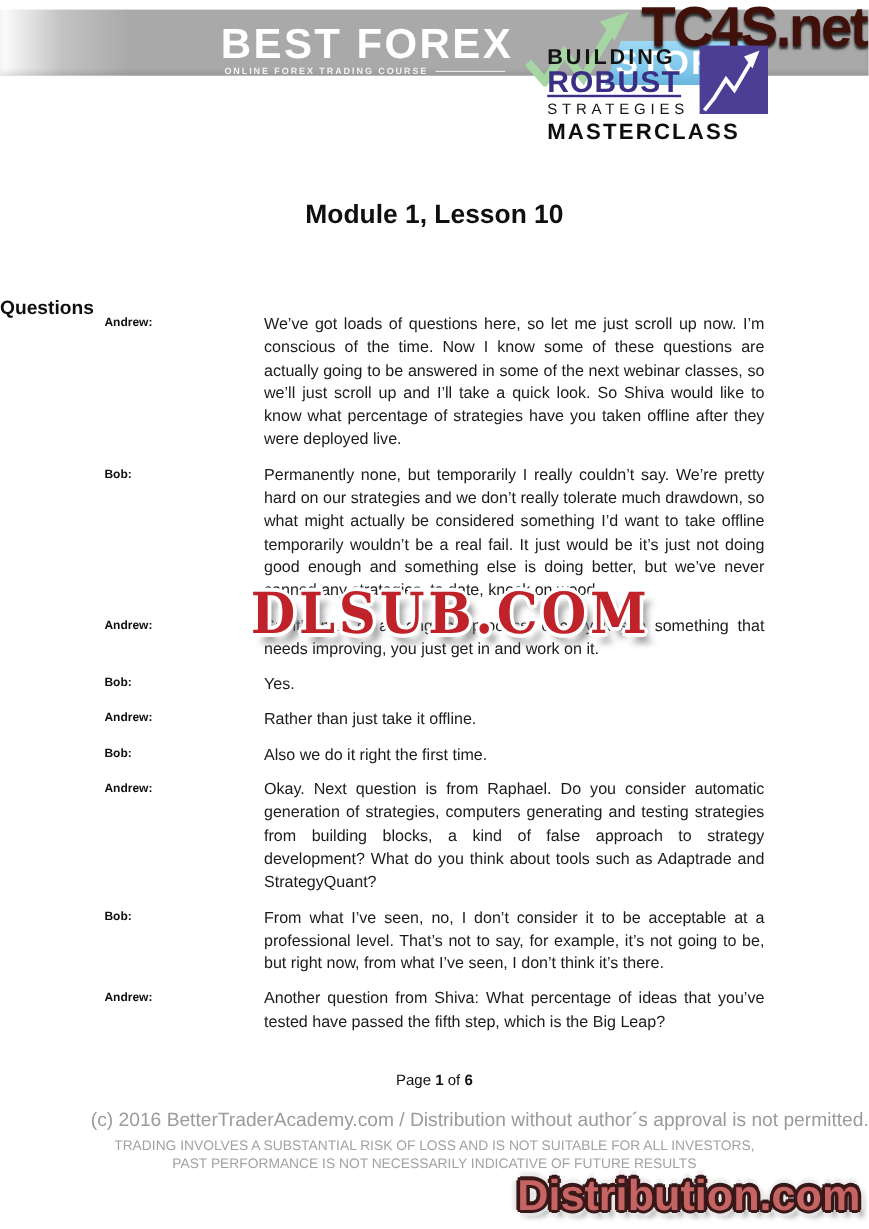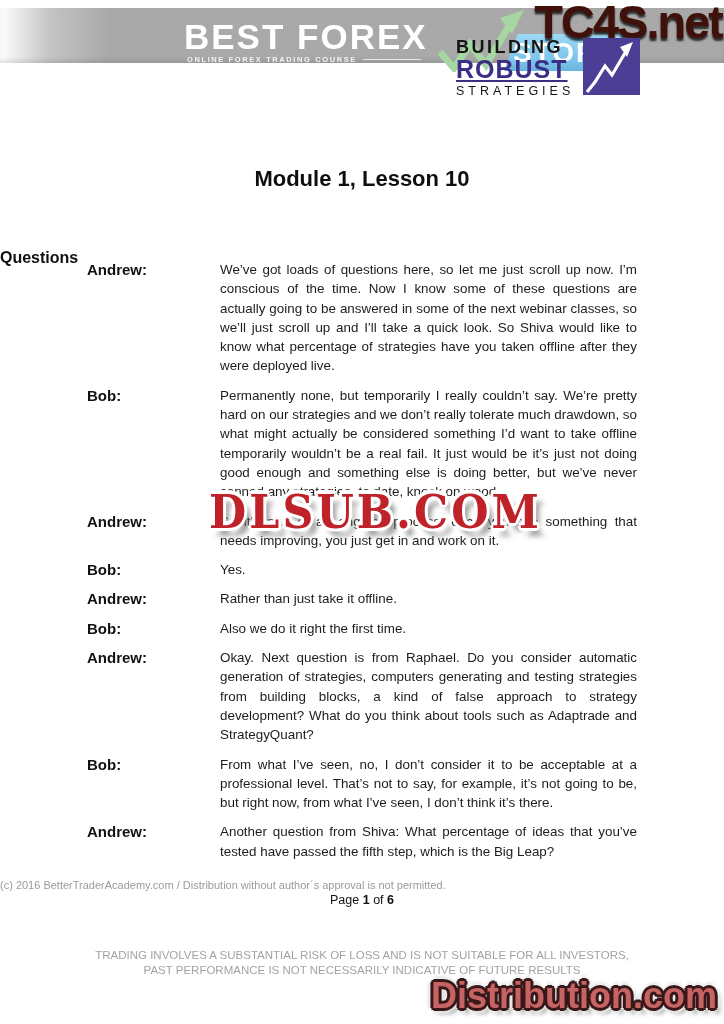--- a/index.html
+++ b/index.html
@@ -36,21 +36,21 @@
 
   
   .h-title{position:absolute;top:166px;left:0;width:100%;text-align:center;
            font-size:22px;font-weight:700;color:#0f0f0f;}
   .h-sub{position:absolute;top:201px;left:0;width:100%;
          font-size:16px;font-weight:700;color:#0f0f0f;margin-top:48px;}
 
   
   .transcript{position:absolute;top:260px;left:87px;width:551px;}
   .row{display:flex;margin-bottom:10px;}
-  .speaker{flex:0 0 133px;font-size:15px;line-height:19.3px;font-weight:700;color:#111;}
+  .speaker{flex:0 0 133px;font-size:10px;line-height:19.3px;font-weight:700;color:#111;}
   .utterance{flex:0 0 417px;margin:0;font-size:13.4px;line-height:19.3px;color:#1c1c1c;
              text-align:justify;}
 
   
   .dlsub{position:absolute;left:212px;top:487px;width:300px;text-align:center;
          font-family:"DejaVu Serif","Liberation Serif",serif;
          font-size:42px;font-weight:700;letter-spacing:3px;color:#bf2329;white-space:nowrap;
          transform:scale(1.02,1.12);
          text-shadow:-2px -2px 0 #fff,2px -2px 0 #fff,-2px 2px 0 #fff,2px 2px 0 #fff,
                      -3px 0 0 #fff,3px 0 0 #fff,0 -3px 0 #fff,0 3px 0 #fff,
@@ -59,22 +59,22 @@
            letter-spacing:0px;color:#c66363;white-space:nowrap;
            text-shadow:-2px -2px 0 #381818,2px -2px 0 #381818,-2px 2px 0 #381818,2px 2px 0 #381818,
                        -3px 0 0 #381818,3px 0 0 #381818,0 -3px 0 #381818,0 3px 0 #381818,
                        -6px 0 3px #e9e9e9,6px 0 3px #e9e9e9,0 -6px 3px #e9e9e9,0 6px 3px #e9e9e9,
                        5px 6px 4px rgba(150,150,150,.8);}
 
   
   .page-num{position:absolute;top:893px;left:0;width:100%;text-align:center;
             font-size:12.5px;color:#111;}
   .page-num b{font-weight:700;}
-  .copyright{position:absolute;top:879px;left:0;width:100%;text-align:left;
-             font-size:11px;color:#9b9b9b;}
+  .copyright{position:absolute;top:925px;left:0;width:100%;text-align:right;
+             font-size:16px;color:#9b9b9b;}
   .disclaimer{position:absolute;top:948px;left:0;width:100%;text-align:center;
               font-size:11.5px;line-height:15px;color:#a3a3a3;}
 </style>
 </head>
 <body>
 
 <div class="page">
 
   <div class="banner">
     <span class="bfs-main">BEST FOREX</span>
@@ -96,20 +96,21 @@
   <div class="masterclass">
     <div class="mc-building">BUILDING</div>
     <div class="mc-robust">ROBUST</div>
     <div class="mc-strategies">STRATEGIES</div>
     <div class="mc-square">
       <svg viewBox="0 0 57 57" width="57" height="57">
         <polyline points="4,54 12,44 22,28 29,37 42,15" fill="none" stroke="#ffffff" stroke-width="3.2"></polyline>
         <polygon points="37,9 50,4 44,19" fill="#ffffff"></polygon>
       </svg>
     </div>
+    <div class="mc-master">MASTERCLASS</div>
   </div>
 
   <div class="h-title">Module 1, Lesson 10</div>
   <div class="h-sub">Questions</div>
 
   <div class="transcript">
     <div class="row">
       <span class="speaker">Andrew:</span>
       <p class="utterance">We’ve got loads of questions here, so let me just scroll up now. I’m conscious of the time. Now I know some of these questions are actually going to be answered in some of the next webinar classes, so we’ll just scroll up and I’ll take a quick look. So Shiva would like to know what percentage of strategies have you taken offline after they were deployed live.</p>
     </div>

